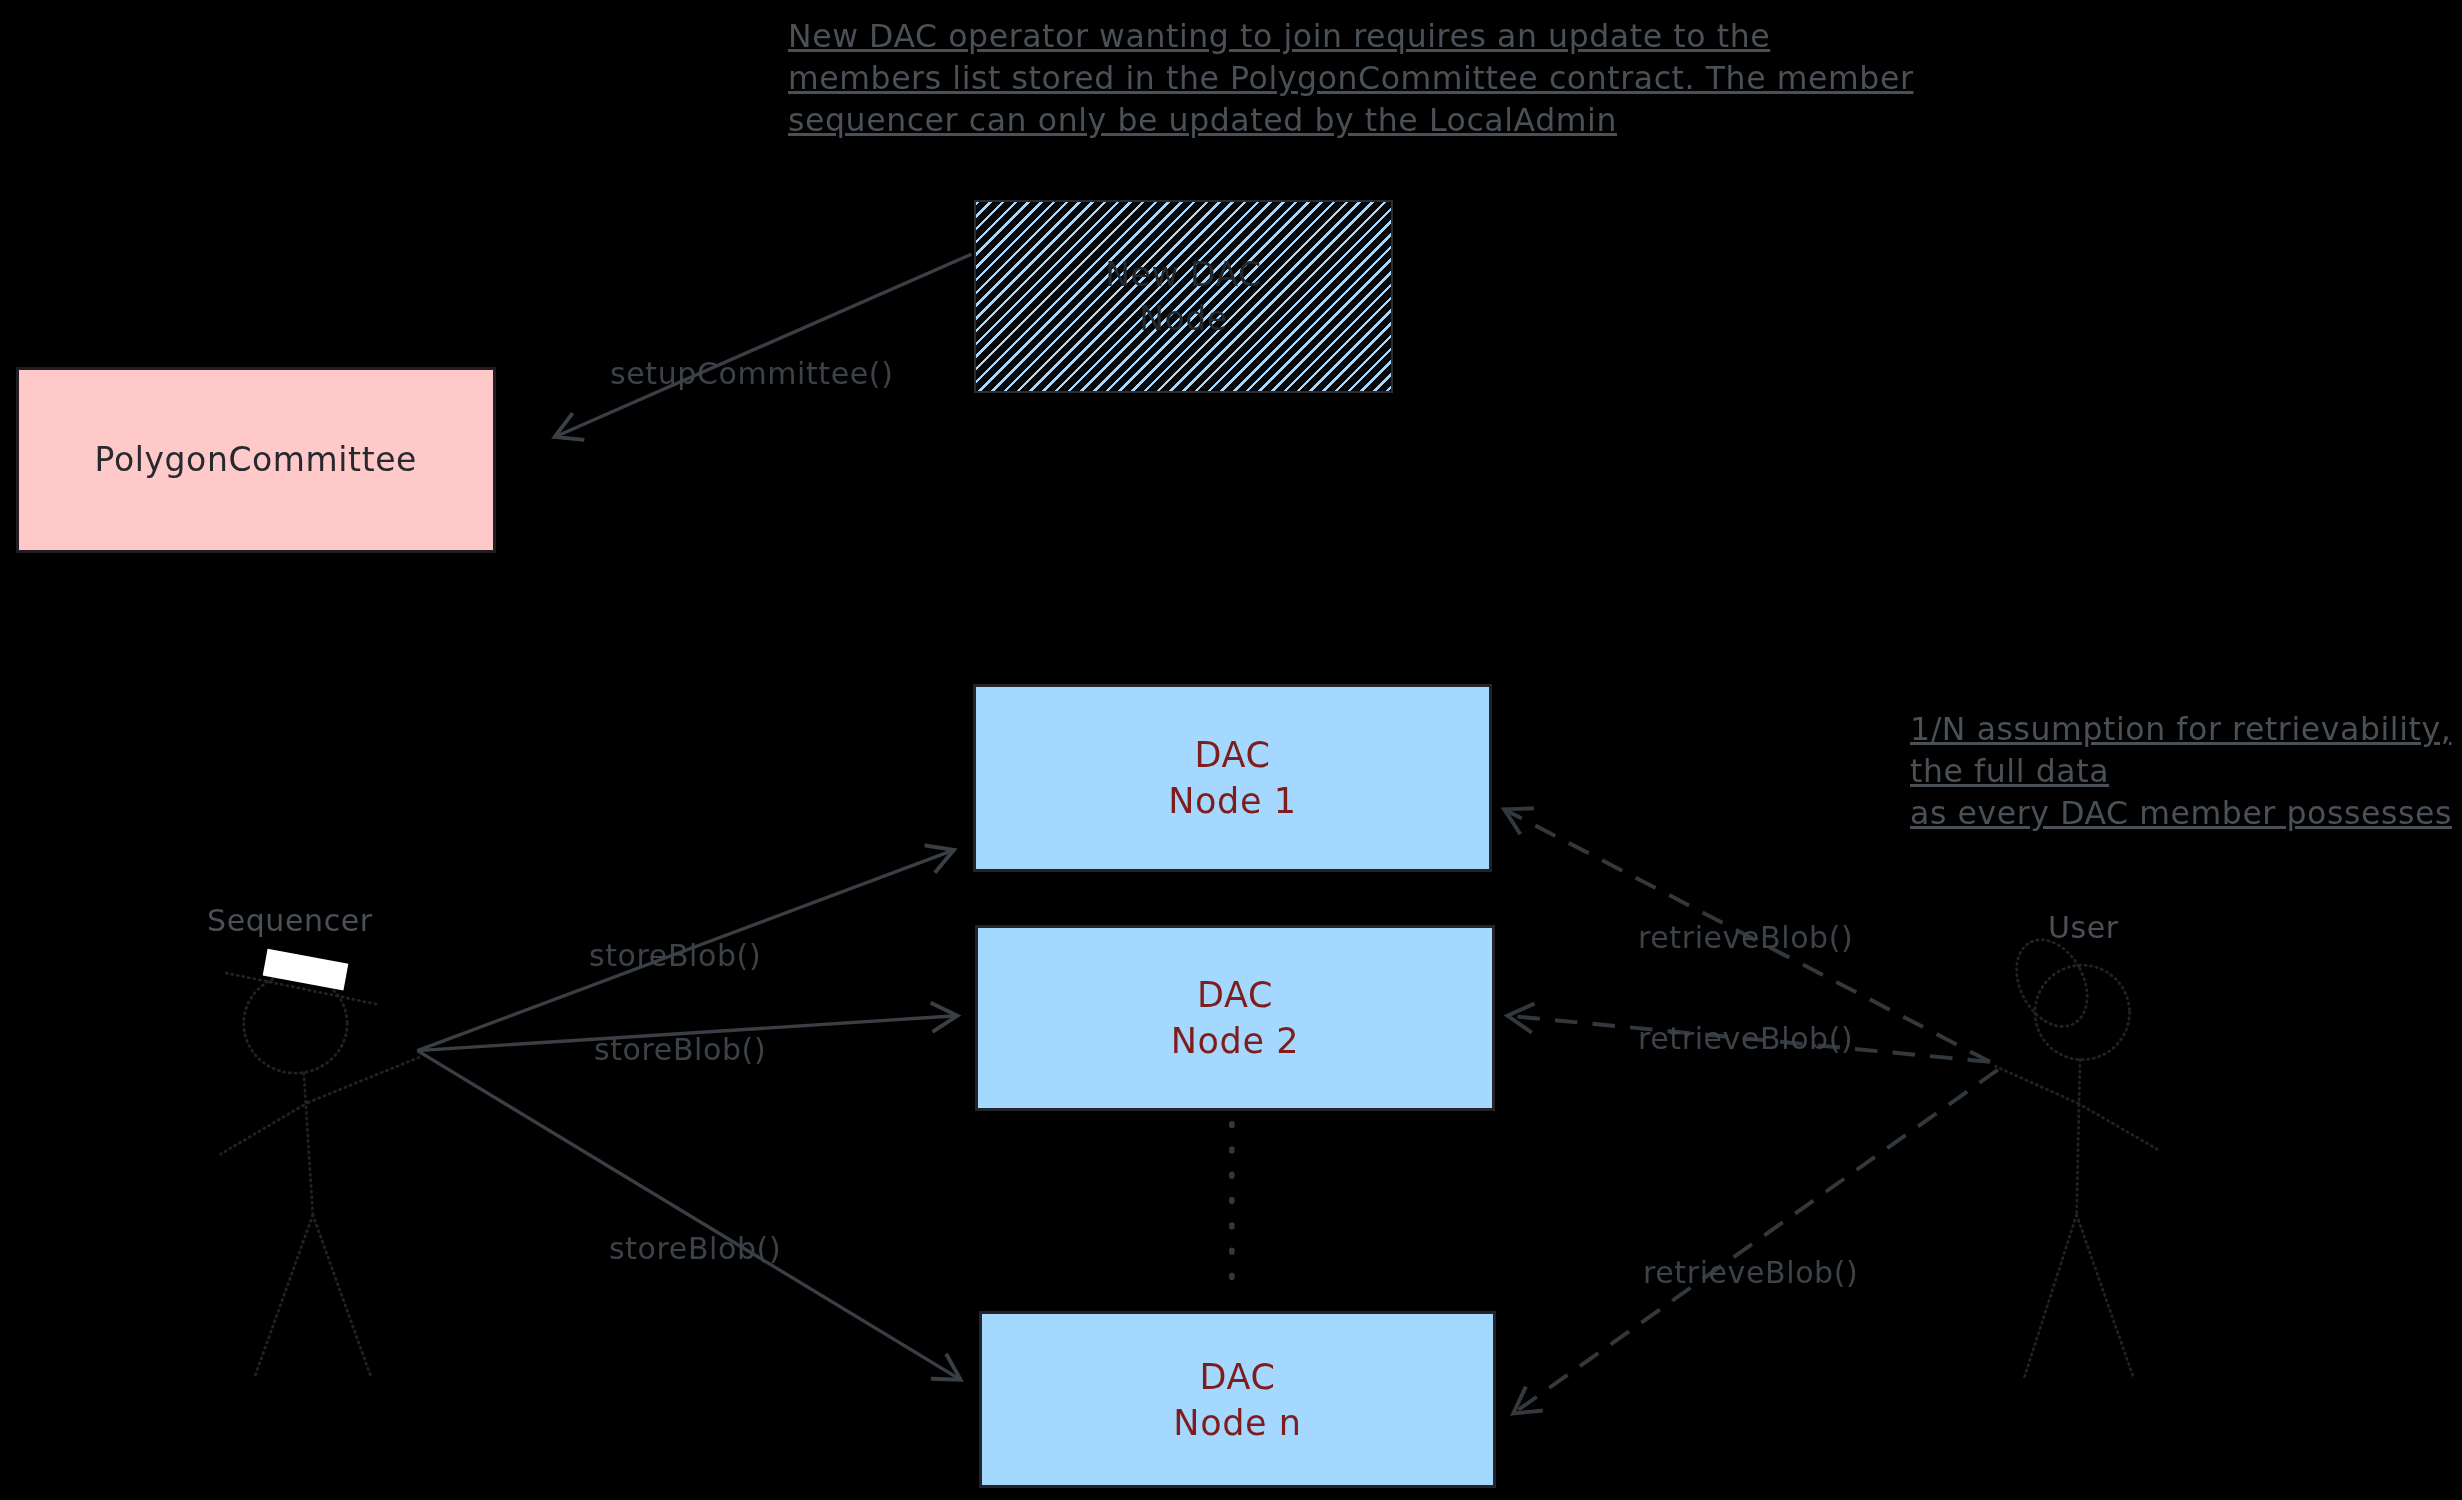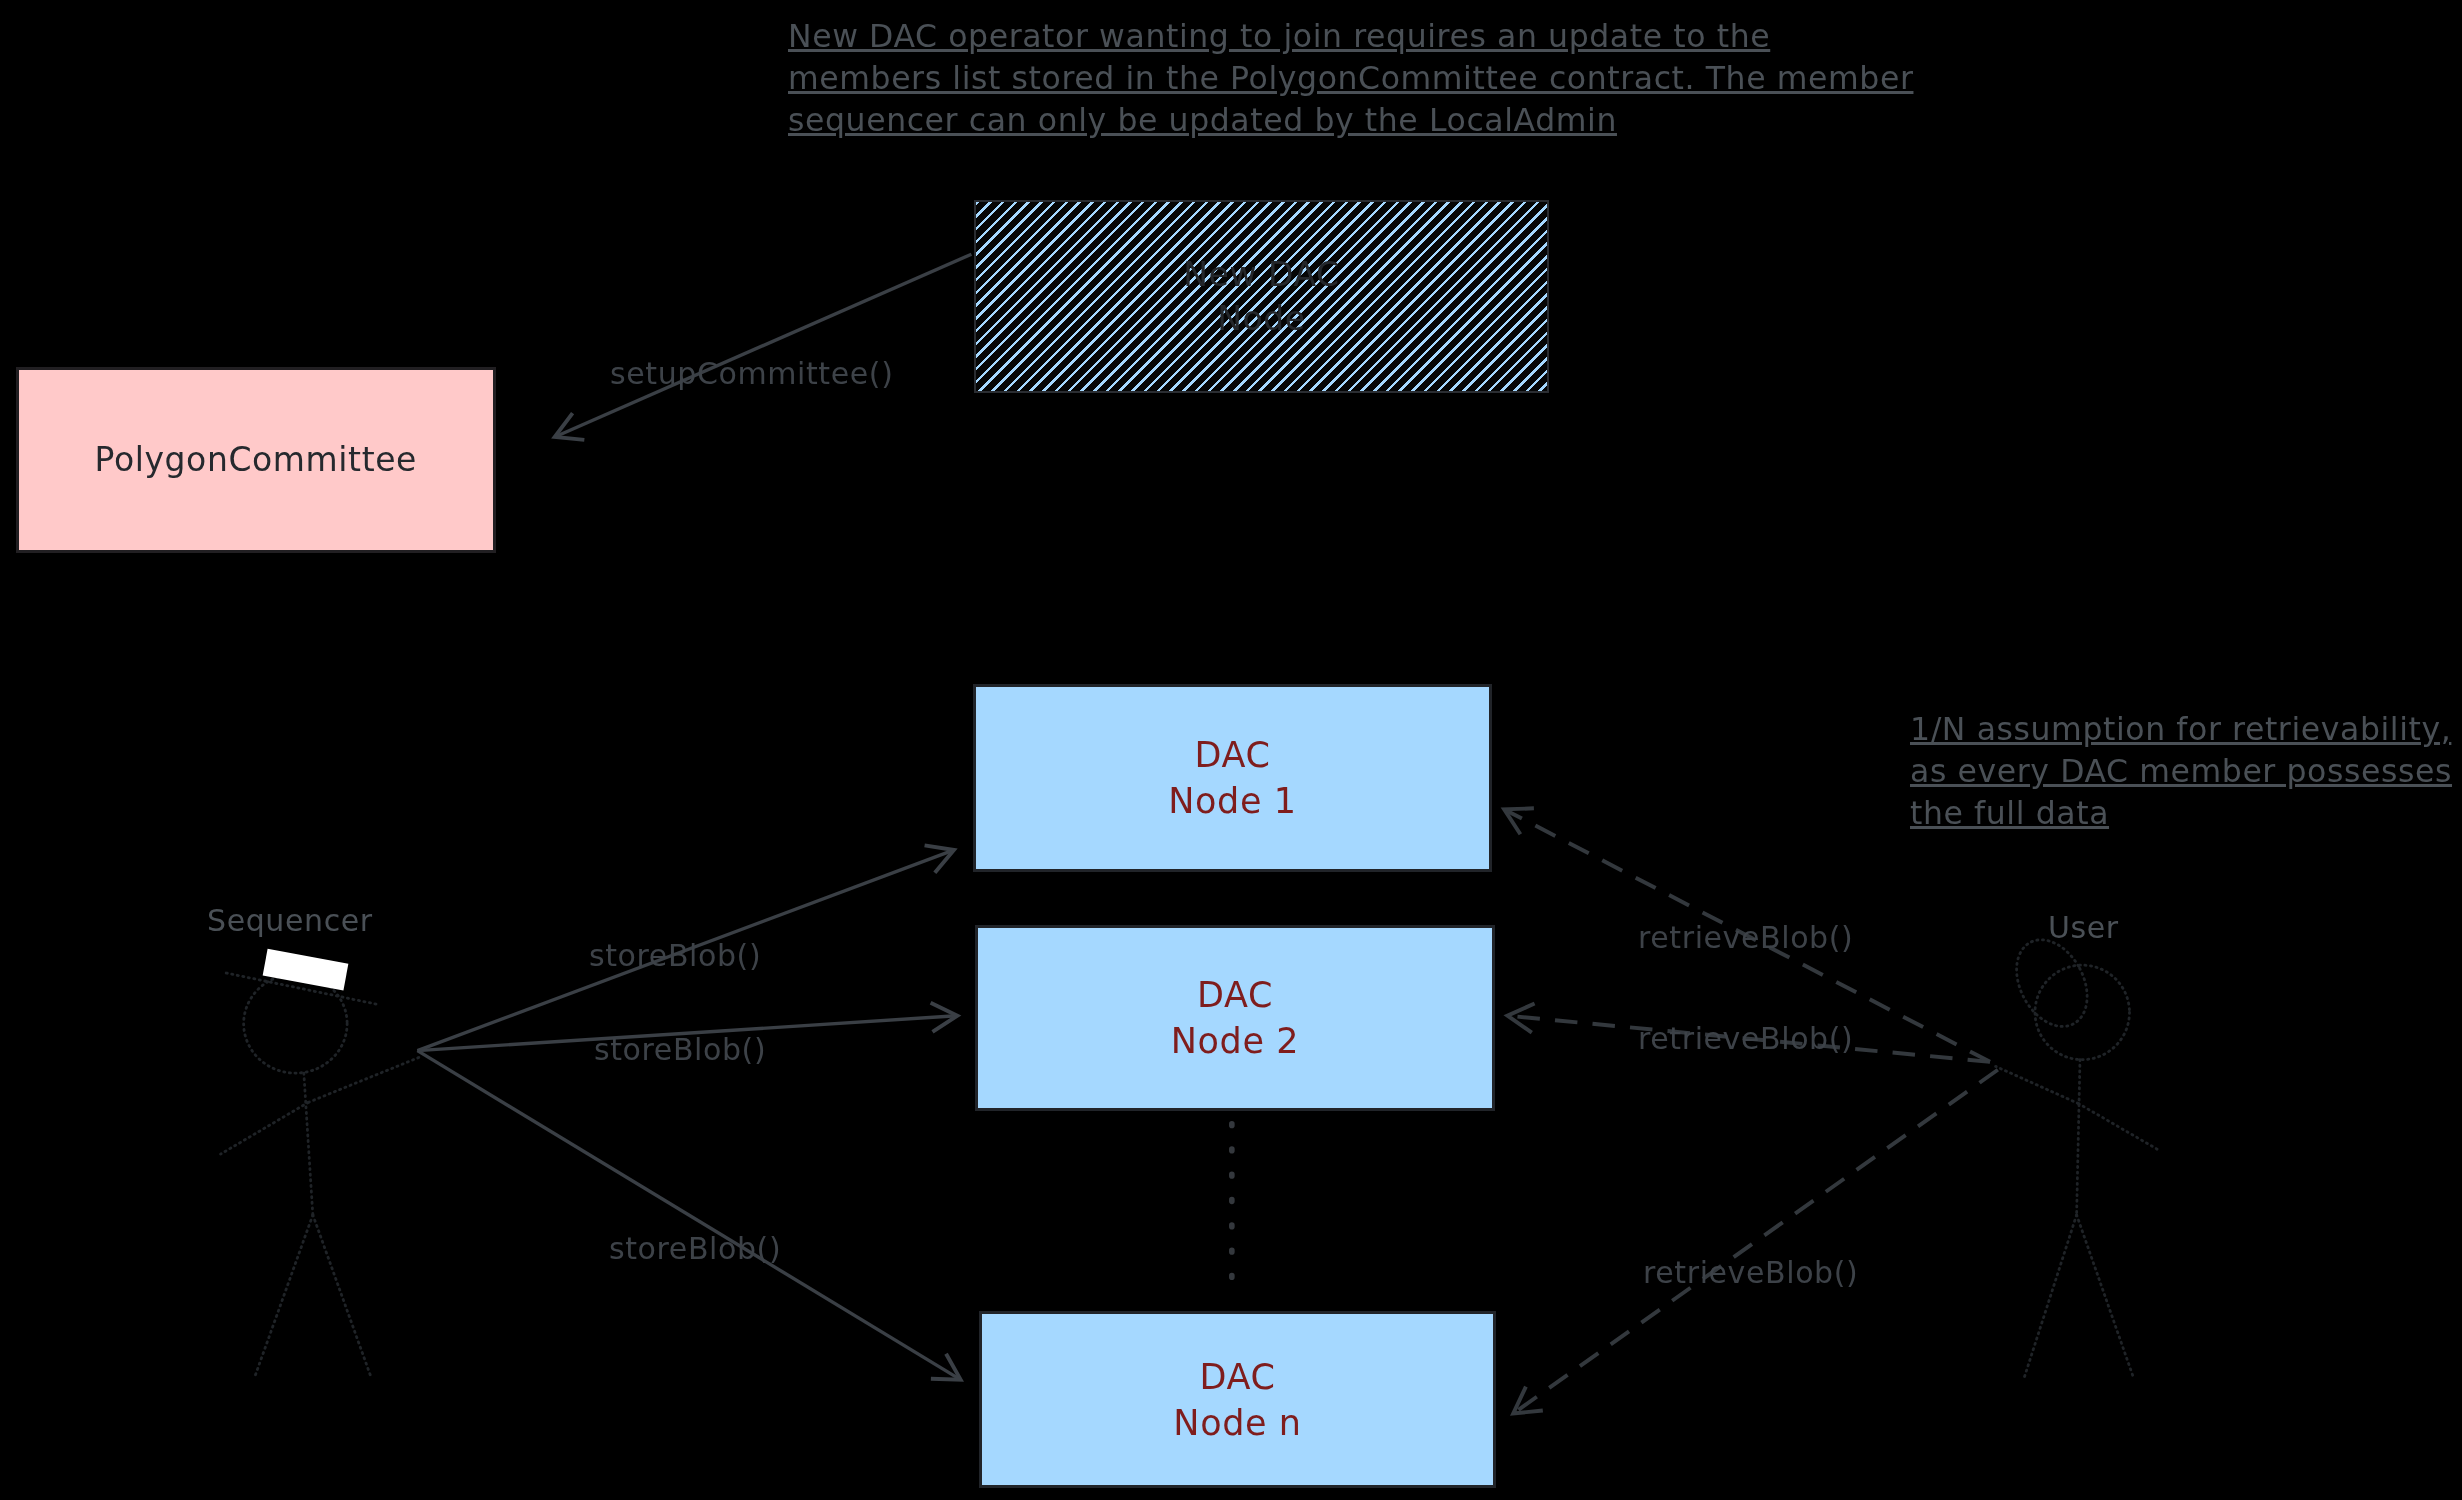--- a/index.html
+++ b/index.html
@@ -68,21 +68,21 @@
   .box-committee .line { font-size: 33px; color: #26292e; }
   .box-node {
     background: #a5d8ff;
     border: 3.4px solid #212429;
   }
   .box-node1 { left: 973px; top: 684px; width: 519px; height: 188px; }
   .box-node2 { left: 975px; top: 925px; width: 520px; height: 186px; }
   .box-noden { left: 979px; top: 1311px; width: 517px; height: 177px; }
   .box-hatched {
     left: 974px; top: 200px;
-    width: 575px; height: 193px;
+    width: 419px; height: 193px;
     background: repeating-linear-gradient(135deg,
       #a5d8ff 0px, #a5d8ff 2.5px,
       #060606 2.5px, #060606 9px);
     border: 2.8px solid #2a2d32;
   }
   .box-hatched .line { font-size: 33px; line-height: 44px; color: #24272b; }
 </style>
 </head>
 <body>
 
@@ -174,19 +174,19 @@
   <div class="call-label" style="left:589px; top:938px;">storeBlob()</div>
   <div class="call-label" style="left:594px; top:1032px;">storeBlob()</div>
   <div class="call-label" style="left:609px; top:1231px;">storeBlob()</div>
 
   <div class="call-label" style="left:1638px; top:920px;">retrieveBlob()</div>
   <div class="call-label" style="left:1638px; top:1021px;">retrieveBlob()</div>
   <div class="call-label" style="left:1643px; top:1255px;">retrieveBlob()</div>
 
   <div class="note" style="left:1910px; top:708px;">
     <div>1/N assumption for retrievability,</div>
+    <div>the full data</div>
     <div>as every DAC member possesses</div>
-    <div>the full data</div>
   </div>
 
 
 </div>
 
 
 </body></html>

